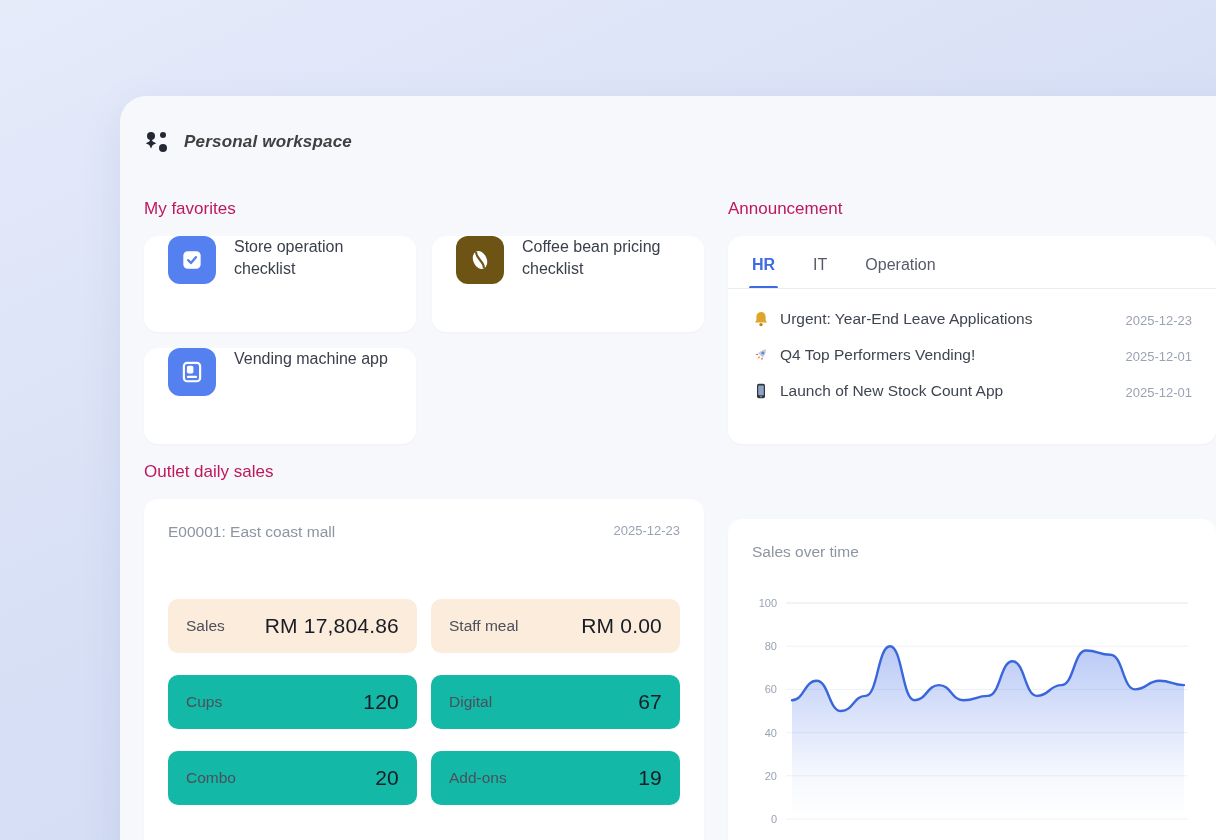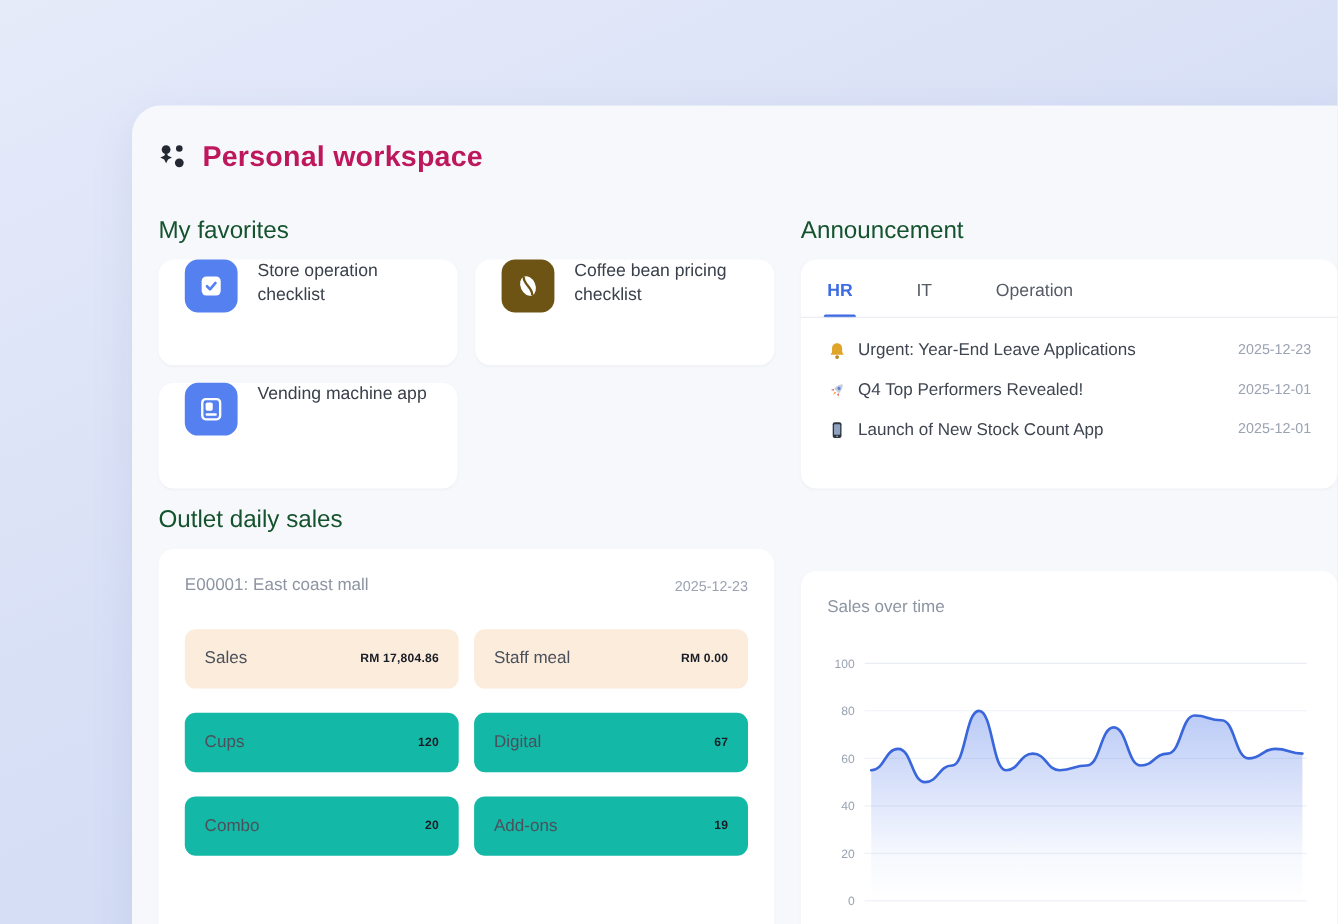--- a/index.html
+++ b/index.html
@@ -10,70 +10,70 @@
     position:relative; color:#2b303b;
   }
   .workspace-card {
     position:absolute; left:120px; top:96px; right:-28px; bottom:-40px;
     background:#f7f8fc; border-radius:26px;
     padding:32px 28px 40px 24px; overflow:hidden;
     box-shadow:0 12px 40px rgba(60,80,150,0.10);
   }
   .ws-header { display:flex; align-items:center; gap:14px; height:28px; margin-bottom:42px; }
   .ws-header .logo { width:26px; height:26px; display:flex; }
-  .ws-title { font-size:26px; font-weight:700; color:#be185d; letter-spacing:0.2px; }
+  .ws-title { font-size:17px; font-weight:700; color:#404040; letter-spacing:0.2px;font-style:italic; }
 
   .columns { display:flex; gap:24px; }
   .col-left { width:560px; flex:none; }
   .col-right { flex:1; min-width:0; }
 
-  .section-title { font-size:22px; color:#14532d; height:22px; line-height:22px; margin-bottom:16px; }
+  .section-title { font-size:17px; color:#be185d; height:22px; line-height:22px; margin-bottom:16px; }
   .mt-section { margin-top:17px; }
 
   
   .fav-grid { display:grid; grid-template-columns:1fr 1fr; gap:16px; }
   .fav-card {
     background:#fff; border-radius:14px; height:96px;
     display:flex; align-items:flex-start; gap:18px; padding:0 24px;
     box-shadow:0 1px 2px rgba(20,30,60,0.03); cursor:pointer;
   }
   .fav-icon { width:48px; height:48px; border-radius:12px; flex:none;
     display:flex; align-items:center; justify-content:center; }
   .bg-blue   { background:#5580f0; }
   .bg-blue2  { background:#6b93f5; }
   .bg-coffee { background:#6d5414; }
   .fav-label { font-size:16px; line-height:1.35; color:#3a404b; max-width:175px; }
 
   
   .announce-card { background:#fff; border-radius:14px; height:208px; padding:20px 24px 14px;
     box-shadow:0 1px 2px rgba(20,30,60,0.03); }
-  .tabs { display:flex; gap:58px; padding-bottom:15px; position:relative; }
+  .tabs { display:flex; gap:38px; padding-bottom:15px; position:relative; }
   .tabs-divider { position:absolute; left:-24px; right:-24px; bottom:0; height:1px; background:#e9ecf2; }
   .tab { font-size:16px; color:#555b66; position:relative; cursor:pointer; }
   .tab.active { color:#3d6be3; font-weight:700; }
   .tab.active::after { content:""; position:absolute; left:-3px; right:-3px; bottom:-15px;
     height:3px; border-radius:3px; background:#3d6be3; }
   .announce-list { padding-top:12px; }
-  .announce-row { display:flex; align-items:flex-start; gap:10px; padding:9px 0; cursor:pointer; }
+  .announce-row { display:flex; align-items:flex-end; gap:10px; padding:9px 0; cursor:pointer; }
   .announce-row .a-icon { width:18px; height:18px; flex:none; display:flex; }
   .a-title { font-size:15.5px; color:#3f4550; }
   .a-date { margin-left:auto; font-size:13px; color:#9aa3b2; }
 
   
   .sales-card { background:#fff; border-radius:14px; padding:24px; height:400px;
     box-shadow:0 1px 2px rgba(20,30,60,0.03); }
-  .sales-head { display:flex; align-items:center; justify-content:space-between; margin-bottom:31px; }
+  .sales-head { display:flex; justify-content:space-between; margin-bottom:58px; }
   .outlet-name { font-size:15.5px; color:#8d95a3; }
   .outlet-date { font-size:13px; color:#9aa3b2; }
   .stats-grid { display:grid; grid-template-columns:1fr 1fr; gap:22px 14px;text-align:right; }
   .stat-tile { height:54px; border-radius:10px; background:#14b8a6;
     display:flex; align-items:center; justify-content:space-between; padding:0 18px; }
   .stat-tile.warm { background:#fcecdb; }
   .stat-label { font-size:15.5px; color:#4a505c; }
-  .stat-value { font-size:11px; font-weight:700; color:#171c26; letter-spacing:0.2px; }
+  .stat-value { font-size:21px; font-weight:400; color:#171c26; letter-spacing:0.2px; }
 
   
   .chart-card { background:#fff; border-radius:14px; padding:24px 24px 0; margin-top:75px; height:340px;
     box-shadow:0 1px 2px rgba(20,30,60,0.03); }
   .chart-title { font-size:15.5px; color:#8d95a3; height:22px; margin-bottom:14px; }
   .chart-wrap svg { display:block; width:100%; }
 </style>
 </head>
 <body>
 
@@ -194,21 +194,21 @@
               <svg viewBox="0 0 18 18" width="18" height="18">
                 <g transform="rotate(42 9 9)">
                   <path d="M9 1.5 C11.4 3.6 12 7 12 9.6 L6 9.6 C6 7 6.6 3.6 9 1.5 Z" fill="#c3ccd8"></path>
                   <circle cx="9" cy="6.4" r="1.4" fill="#5a80e8"></circle>
                   <path d="M6 9.6 L4.4 12.4 L6.8 11.4 Z" fill="#e05c5c"></path>
                   <path d="M12 9.6 L13.6 12.4 L11.2 11.4 Z" fill="#e05c5c"></path>
                   <path d="M8 11 L9 14.6 L10 11 Z" fill="#f0a33c"></path>
                 </g>
               </svg>
             </span>
-            <span class="a-title">Q4 Top Performers Revealed!</span>
+            <span class="a-title">Q4 Top Performers Vending!</span>
             <span class="a-date">2025-12-01</span>
           </div>
           <div class="announce-row">
             <span class="a-icon">
               <svg viewBox="0 0 18 18" width="18" height="18">
                 <rect x="5" y="1.8" width="8" height="14.4" rx="1.8" fill="#2f3640"></rect>
                 <rect x="6.2" y="3.6" width="5.6" height="9.6" rx="0.8" fill="#8fa3c0"></rect>
                 <circle cx="9" cy="14.6" r="0.8" fill="#9aa7b8"></circle>
               </svg>
             </span>

